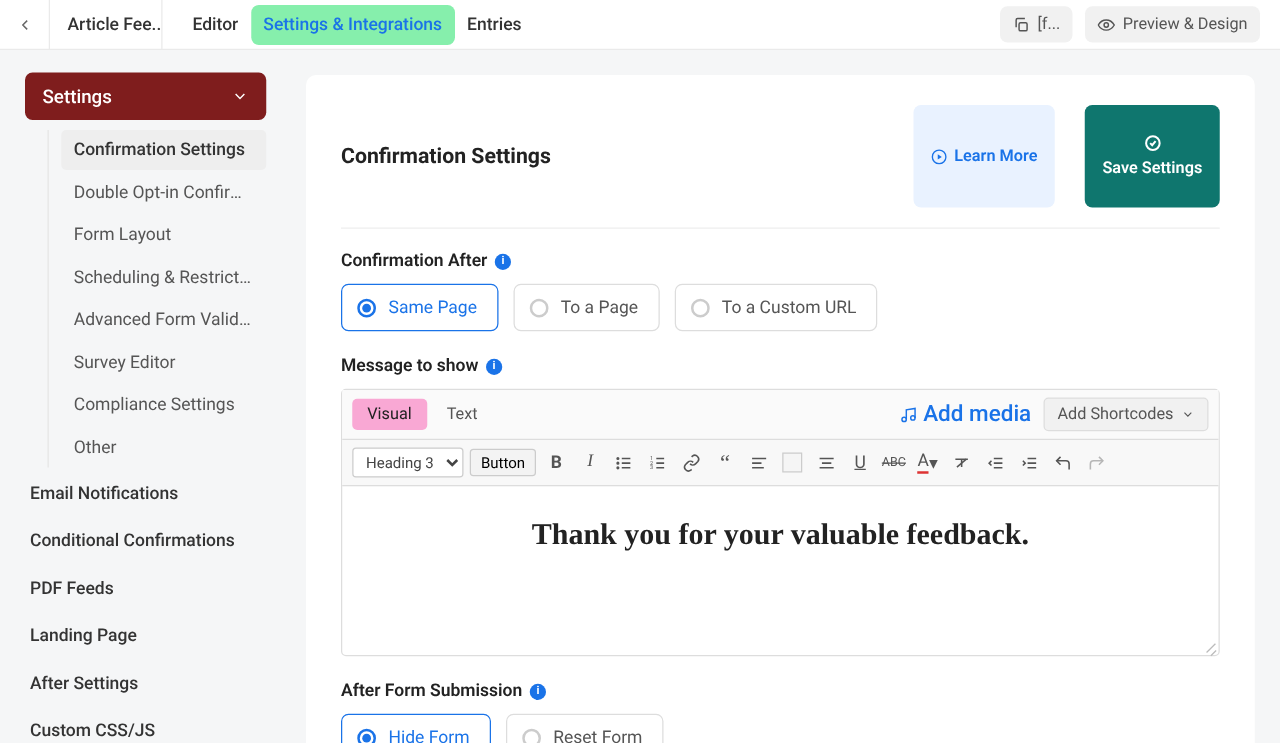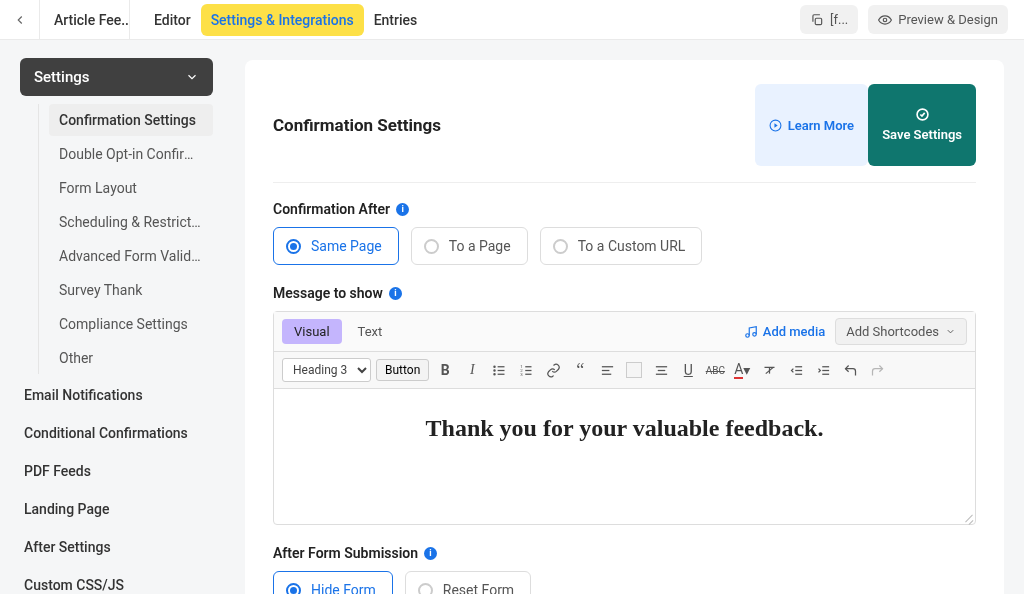--- a/index.html
+++ b/index.html
@@ -3,58 +3,58 @@
 <meta charset="utf-8">
 <style>
 * { box-sizing: border-box; margin: 0; padding: 0; font-family: -apple-system, BlinkMacSystemFont, "Segoe UI", Roboto, sans-serif; }
 body { background: #f5f6f7; width: 1024px; height: 594px; overflow: hidden; font-size: 14px; color: #333; }
 
 .topbar { background: #fff; height: 40px; display: flex; align-items: center; border-bottom: 1px solid #eaeaea; }
 .back-btn { width: 40px; height: 40px; display: flex; align-items: center; justify-content: center; border-right: 1px solid #eaeaea; cursor: pointer; color: #666; }
 .breadcrumb { padding: 0 14px; border-right: 1px solid #eaeaea; height: 40px; display: flex; align-items: center; font-weight: 500; color: #333; font-size: 14px; white-space: nowrap; overflow: hidden; text-overflow: ellipsis; max-width: 90px; }
 .top-tabs { display: flex; gap: 0; align-items: center; margin-left: 14px; }
 .top-tab { padding: 8px 10px; border-radius: 6px; font-size: 14px; font-weight: 500; color: #333; cursor: pointer; }
-.top-tab.active { background: #fde047; color: #1a73e8; }
+.top-tab.active { background: #86efac; color: #1a73e8; }
 .top-right { margin-left: auto; display: flex; gap: 10px; padding-right: 16px; }
 .top-btn { background: #f1f1f1; border: none; border-radius: 6px; padding: 7px 10px; font-size: 13px; color: #555; cursor: pointer; display: flex; align-items: center; gap: 6px; }
 .top-btn svg { width: 14px; height: 14px; }
 
 .layout { display: flex; height: calc(594px - 40px); }
 .sidebar { width: 225px; padding: 18px 12px 0 20px; overflow-y: auto; }
-.sb-header { background: #404040; color: #fff; border-radius: 6px; padding: 10px 14px; display: flex; align-items: center; justify-content: space-between; font-weight: 500; font-size: 15px; cursor: pointer; margin-bottom: 8px; }
+.sb-header { background: #7f1d1d; color: #fff; border-radius: 6px; padding: 10px 14px; display: flex; align-items: center; justify-content: space-between; font-weight: 500; font-size: 15px; cursor: pointer; margin-bottom: 8px; }
 .sb-items { margin-left: 18px; border-left: 1px solid #e5e5e5; padding-left: 0; }
 .sb-item { padding: 8px 10px; margin: 2px 0 2px 10px; font-size: 14px; color: #555; border-radius: 4px; cursor: pointer; white-space: nowrap; overflow: hidden; text-overflow: ellipsis; position: relative; }
 .sb-item::before { content: ""; position: absolute; left: -10px; top: 50%; width: 10px; border-top: 1px solid #e5e5e5; }
 .sb-item.active { background: #eee; color: #333; font-weight: 500; }
 .sb-main { padding: 11px 4px; font-size: 14px; color: #333; font-weight: 500; cursor: pointer; }
 
 .content { flex: 1; padding: 20px 20px 0 20px; overflow-y: auto; }
 .panel { background: #fff; border-radius: 8px; padding: 24px 28px; margin-bottom: 20px; }
 .panel-head { display: flex; align-items: center; justify-content: space-between; border-bottom: 1px solid #eee; padding-bottom: 16px; margin-bottom: 18px; }
 .panel-title { font-size: 17px; font-weight: 700; color: #222; }
-.panel-actions { display: flex; gap: 0; }
+.panel-actions { display: flex; gap: 24px; }
 .learn-btn { background: #e9f2ff; color: #1a73e8; border: none; border-radius: 6px; padding: 8px 14px; font-size: 13px; font-weight: 600; cursor: pointer; display: flex; align-items: center; gap: 6px; }
 .save-btn { background: #0f766e; color: #fff; border: none; border-radius: 6px; padding: 24px 14px; font-size: 13px; font-weight: 600; cursor: pointer; display: flex; align-items: center; gap: 6px; flex-direction: column; }
 
 .section-label { font-weight: 600; font-size: 14px; color: #222; margin-bottom: 10px; display: flex; align-items: center; gap: 6px; }
 .info-dot { width: 13px; height: 13px; border-radius: 50%; background: #1a73e8; color: #fff; display: inline-flex; align-items: center; justify-content: center; font-size: 9px; font-weight: 700; }
 
 .radio-group { display: flex; gap: 12px; margin-bottom: 20px; }
 .radio-card { border: 1px solid #ddd; border-radius: 6px; padding: 10px 16px 10px 12px; display: flex; align-items: center; gap: 10px; cursor: pointer; font-size: 14px; color: #555; }
 .radio-card.active { border-color: #1a73e8; color: #1a73e8; }
 .radio-dot { width: 15px; height: 15px; border: 2px solid #ccc; border-radius: 50%; display: inline-block; position: relative; }
 .radio-card.active .radio-dot { border-color: #1a73e8; }
 .radio-card.active .radio-dot::after { content: ""; position: absolute; top: 2px; left: 2px; width: 7px; height: 7px; background: #1a73e8; border-radius: 50%; }
 
 .editor-box { border: 1px solid #ddd; border-radius: 4px; margin-bottom: 20px; }
 .ed-tabs { display: flex; align-items: center; border-bottom: 1px solid #ddd; padding: 6px 8px; gap: 4px; background: #fafafa; }
 .ed-tab { padding: 5px 12px; border-radius: 4px; font-size: 13px; color: #555; cursor: pointer; }
-.ed-tab.active { background: #c4b5fd; color: #222; }
+.ed-tab.active { background: #f9a8d4; color: #222; }
 .ed-right { margin-left: auto; display: flex; align-items: center; gap: 10px; }
-.add-media { color: #1a73e8; font-size: 13px; font-weight: 500; display: flex; align-items: center; gap: 5px; cursor: pointer; background: none; border: none; }
+.add-media { color: #1a73e8; font-size: 18px; font-weight: 500; display: flex; align-items: center; gap: 5px; cursor: pointer; background: none; border: none; }
 .add-shortcodes { background: #f1f1f1; border: 1px solid #ddd; border-radius: 4px; padding: 5px 10px; font-size: 13px; color: #555; cursor: pointer; display: flex; align-items: center; gap: 6px; }
 
 .ed-toolbar { display: flex; align-items: center; gap: 5px; padding: 6px 8px; border-bottom: 1px solid #ddd; background: #f8f8f8; flex-wrap: nowrap; }
 .ed-select { border: 1px solid #ccc; border-radius: 3px; padding: 3px 6px; font-size: 12px; color: #444; background: #fff; height: 24px; }
 .ed-btn-lbl { border: 1px solid #ccc; border-radius: 3px; padding: 3px 8px; font-size: 12px; background: #f3f3f3; cursor: pointer; }
 .tico { width: 22px; height: 22px; display: flex; align-items: center; justify-content: center; color: #555; cursor: pointer; font-size: 14px; }
 .tico svg { width: 15px; height: 15px; }
 .color-sw { width: 16px; height: 16px; border: 1px solid #ccc; background: #f5f5f5; }
 
 .ed-content { min-height: 135px; padding: 20px; position: relative; }
@@ -104,21 +104,21 @@
       <svg viewBox="0 0 24 24" width="14" height="14" fill="none" stroke="currentColor" stroke-width="2">
           <polyline points="6 9 12 15 18 9"></polyline>
         </svg>
     </div>
     <div class="sb-items">
       <div class="sb-item active">Confirmation Settings</div>
       <div class="sb-item">Double Opt-in Confirma...</div>
       <div class="sb-item">Form Layout</div>
       <div class="sb-item">Scheduling &amp; Restrictions</div>
       <div class="sb-item">Advanced Form Validati...</div>
-      <div class="sb-item">Survey Thank</div>
+      <div class="sb-item">Survey Editor</div>
       <div class="sb-item">Compliance Settings</div>
       <div class="sb-item">Other</div>
     </div>
     <div class="sb-main">Email Notifications</div>
     <div class="sb-main">Conditional Confirmations</div>
     <div class="sb-main">PDF Feeds</div>
     <div class="sb-main">Landing Page</div>
     <div class="sb-main">After Settings</div>
     <div class="sb-main">Custom CSS/JS</div>
 

